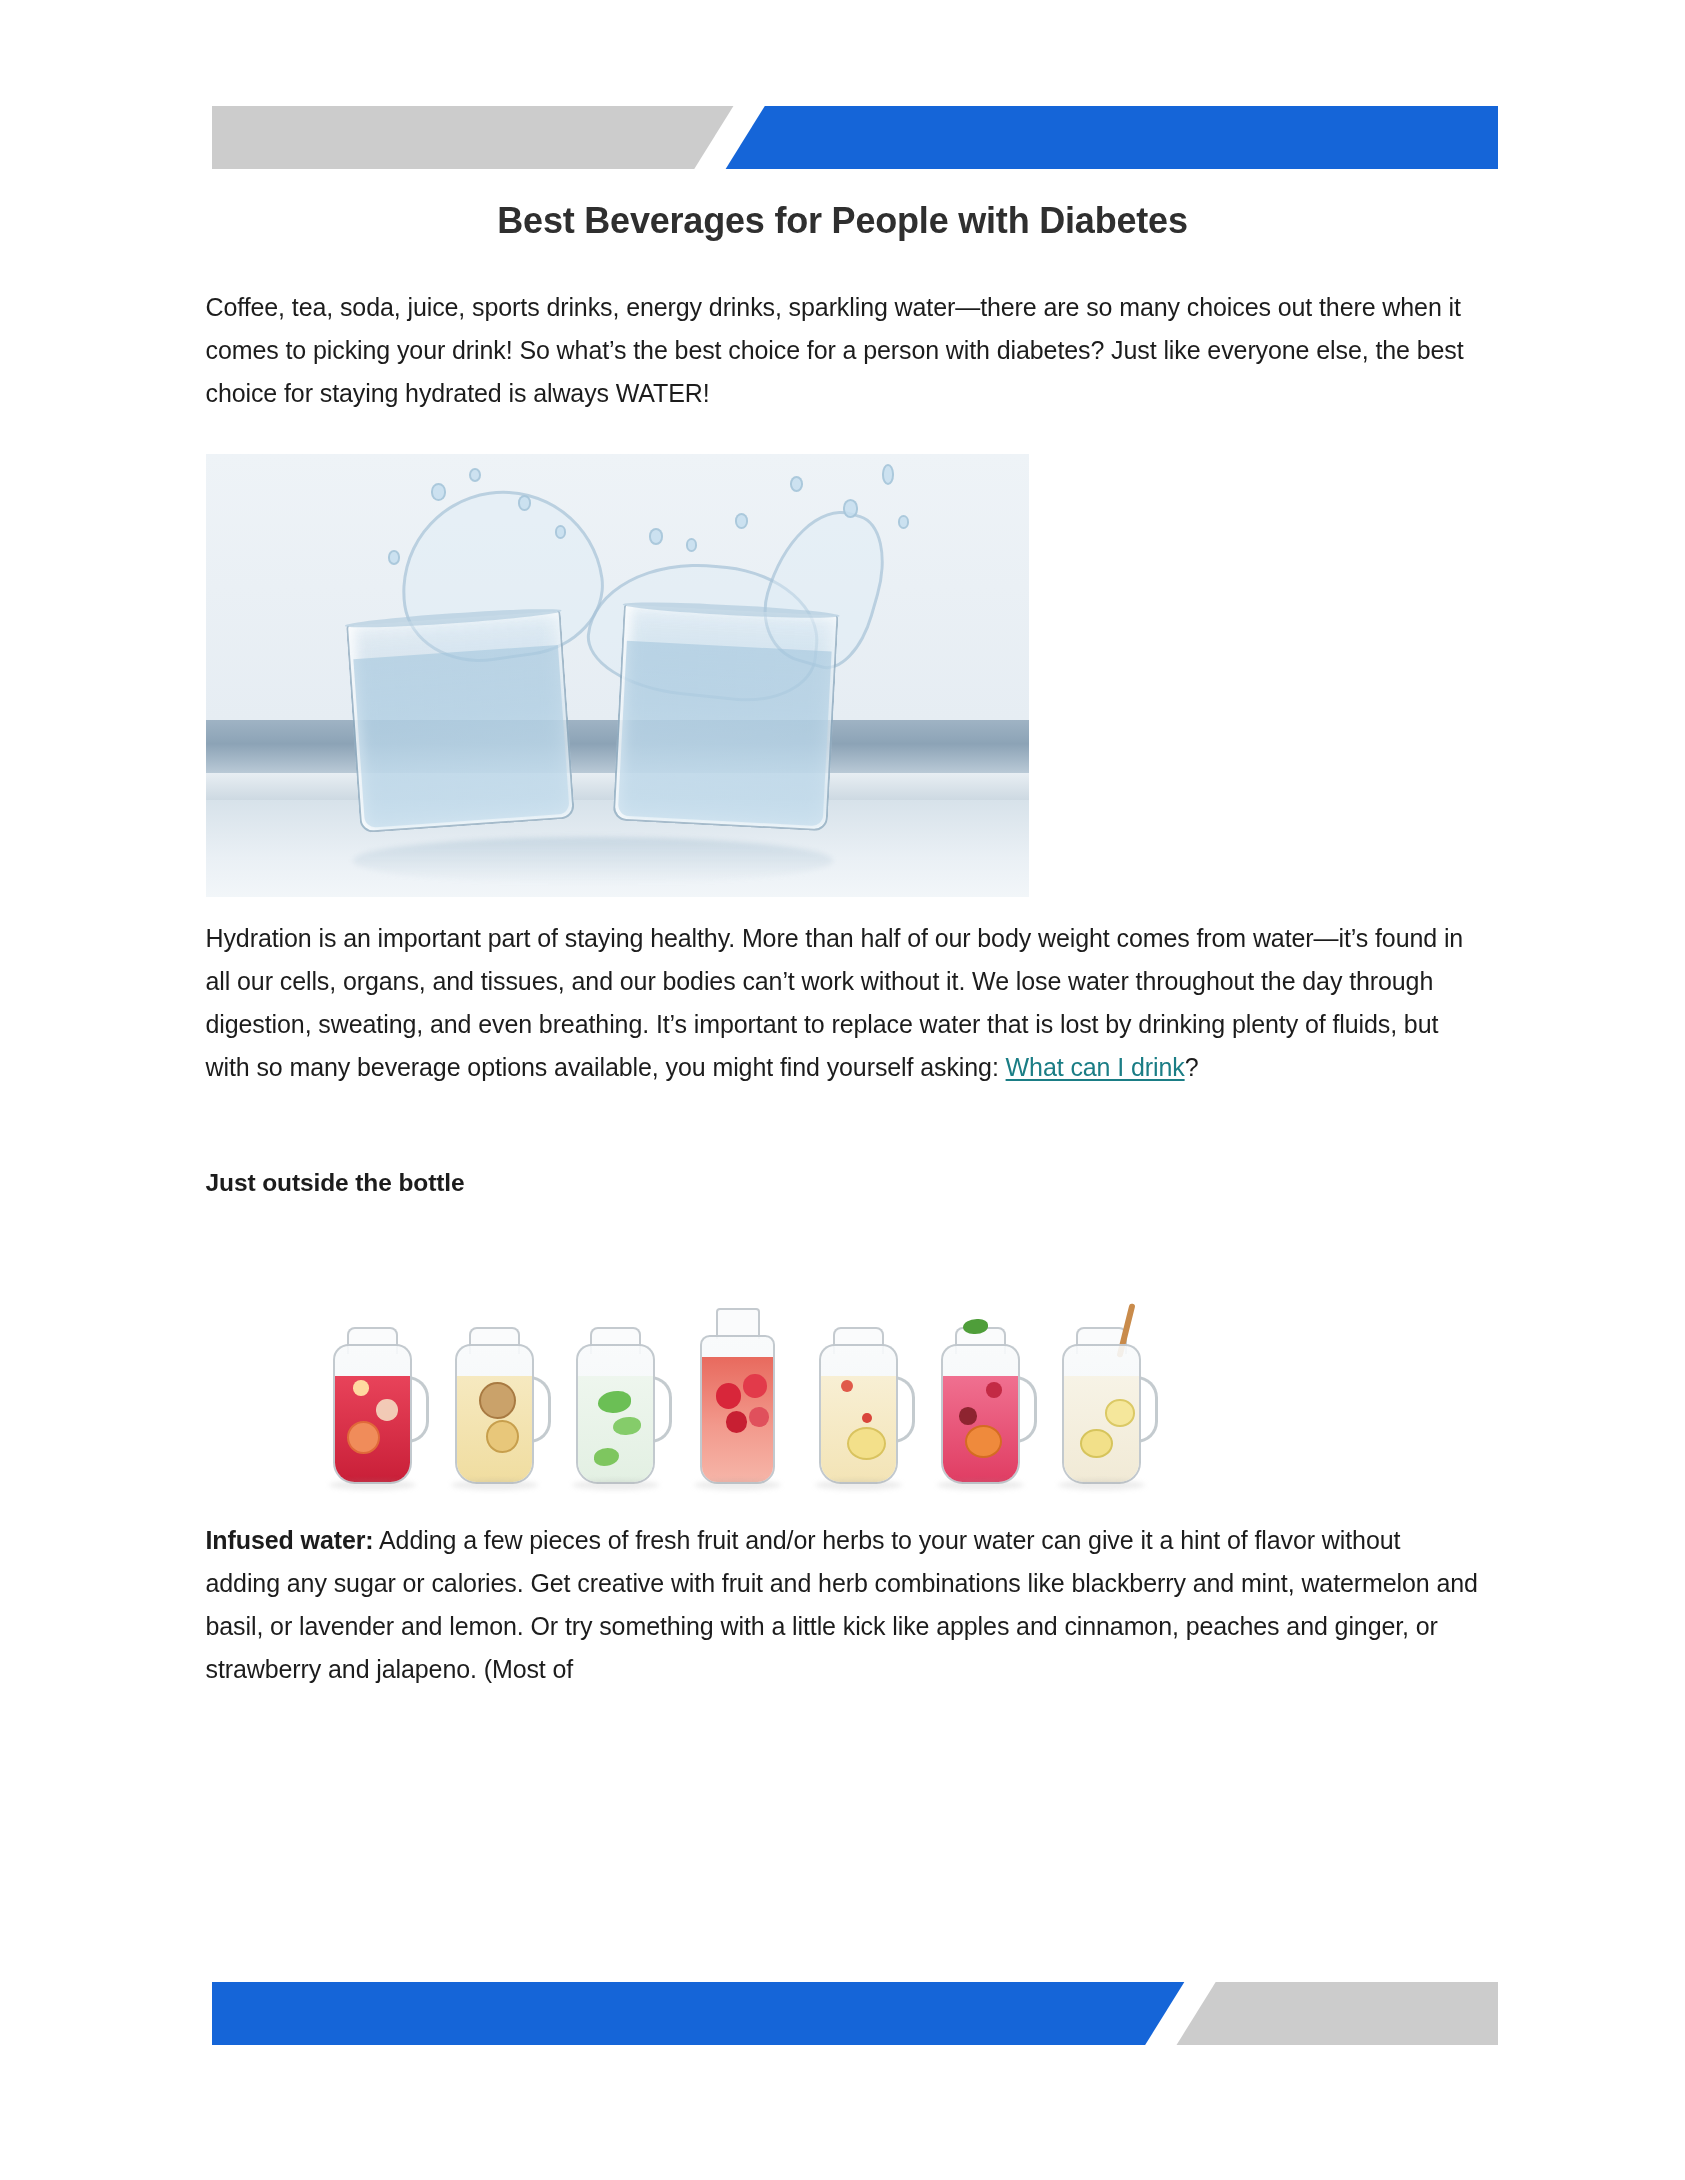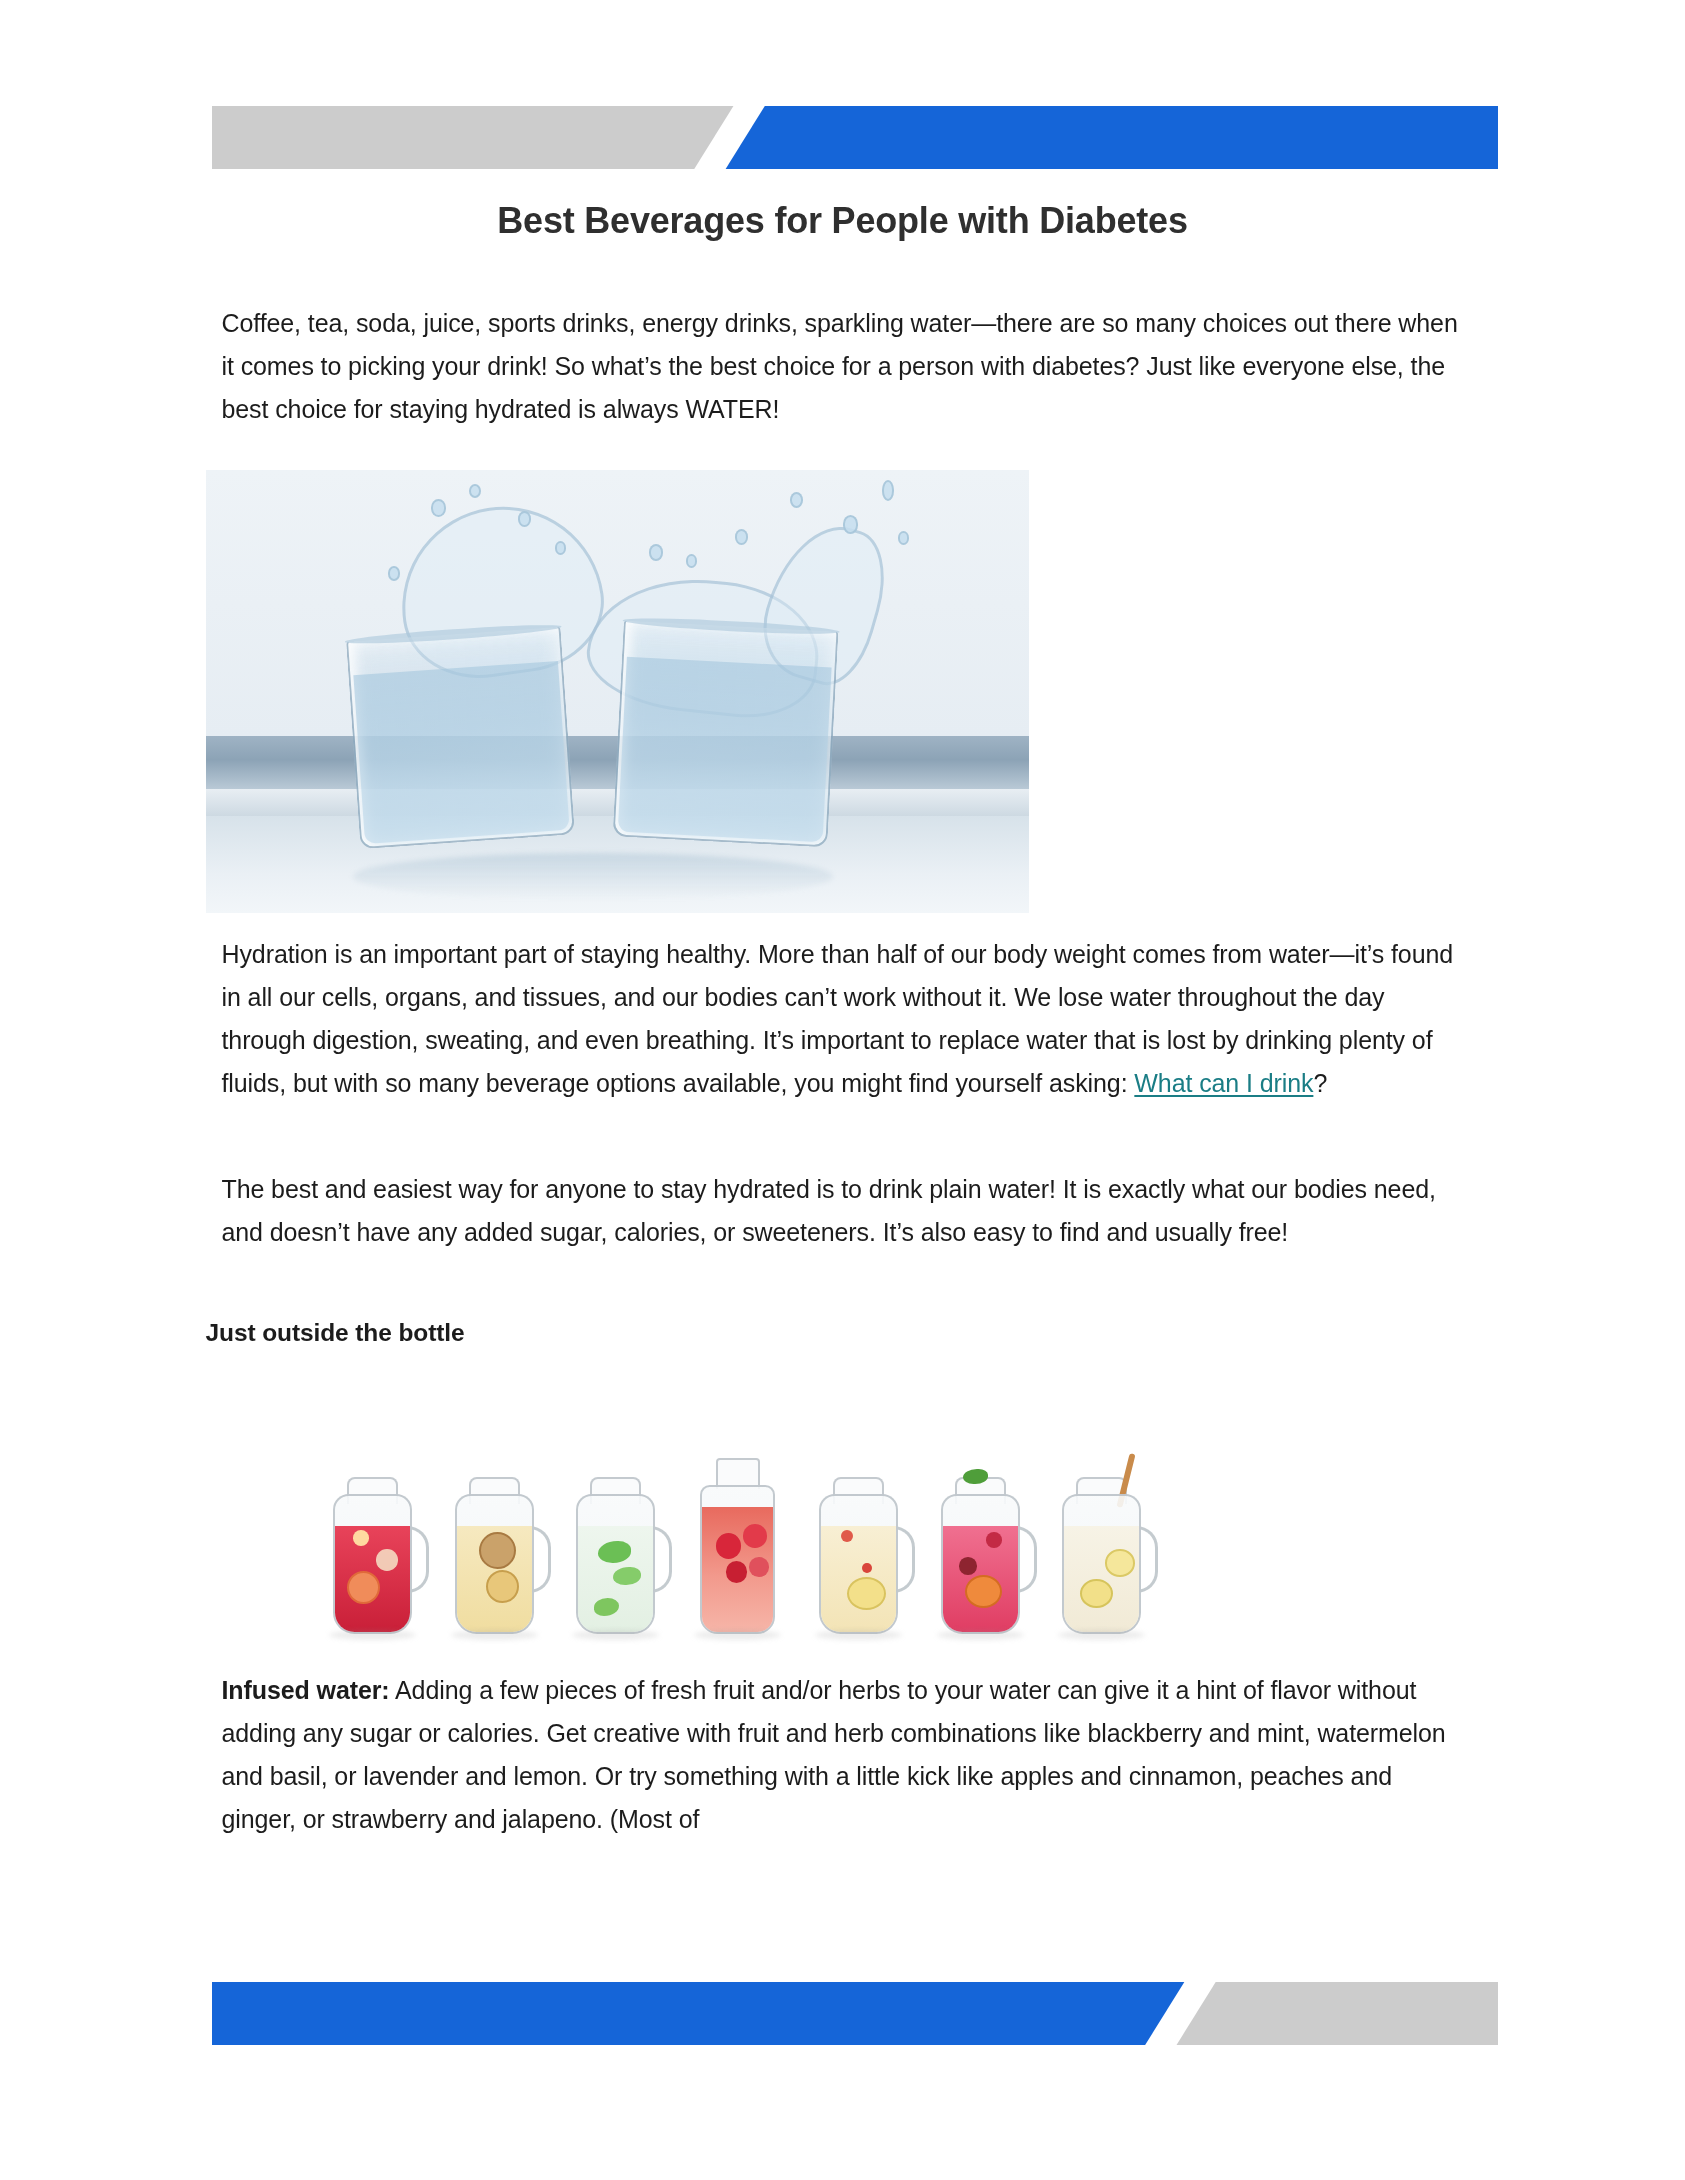--- a/index.html
+++ b/index.html
@@ -60,21 +60,21 @@
     left: 195px;
     top: 286px;
     width: 1274px;
   }
 
   p.body-text, .body-text {
     font-family: "Liberation Sans", sans-serif;
     font-size: 25px;
     line-height: 43px;
     color: #1c1c1c;
-    margin: 16px;
+    margin: 0;
     letter-spacing: -0.1px;
     text-align: left;
   }
   .spacer-sm { height: 31px; }
   .spacer-md { height: 43px; }
 
   .subhead {
     font-family: "Liberation Sans", sans-serif;
     font-size: 24.5px;
     font-weight: bold;
@@ -259,21 +259,20 @@
         <div class="water"></div>
       </div>
 
       <div class="reflection"></div>
     </div>
 
     <p class="body-text"><span>Hydration is an important part of staying healthy. More than half of our body weight comes from water—it’s found in all our cells, organs, and tissues, and our bodies can’t work without it. We lose water throughout the day through digestion, sweating, and even breathing. It’s important to replace water that is lost by drinking plenty of fluids, but with so many beverage options available, you might find yourself asking: </span><a class="inline-link" href="#">What can I drink</a><span>?</span></p>
 
     <div class="spacer-sm"></div>
 
-    <p class="body-text">The best and easiest way for anyone to stay hydrated is to drink plain water! It is exactly what our bodies need, and doesn’t have any added sugar, calories, or sweeteners. It’s also easy to find and usually free!</p>
 
     <div class="spacer-md"></div>
 
     <p class="subhead">Just outside the bottle</p>
 
     <div class="spacer-md"></div>
 
 
     <div class="figure-pitchers">
 

